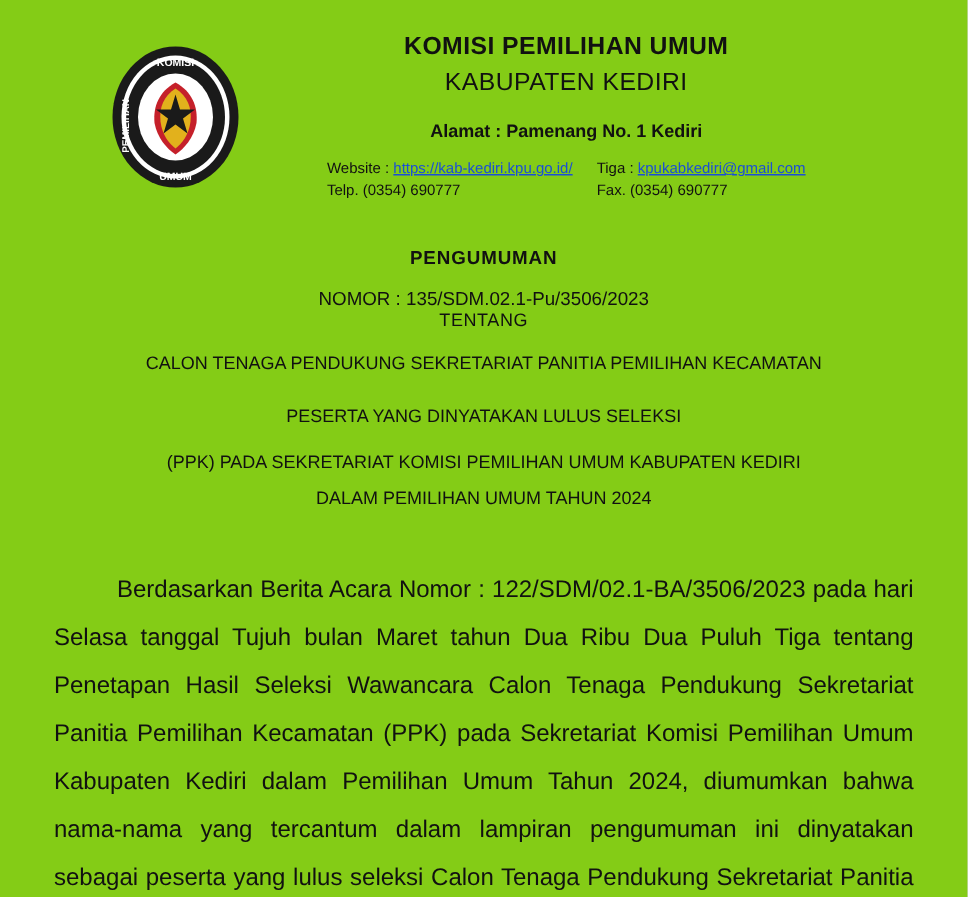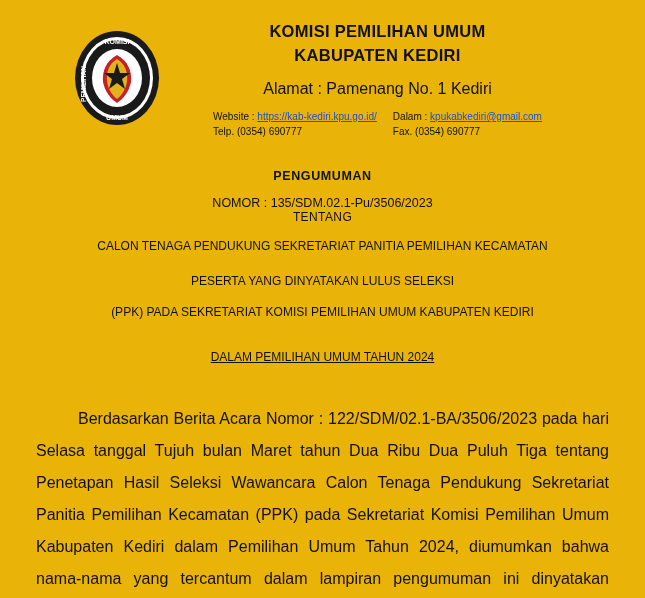--- a/index.html
+++ b/index.html
@@ -7,21 +7,21 @@
     padding: 0;
     background: #d9d9d9;
   }
   body {
     font-family: "Liberation Sans", sans-serif;
   }
   #page {
     position: relative;
     width: 645px;
     height: 598px;
-    background: #eab308;
+    background: #84cc16;
     overflow: hidden;
   }
   .doc {
     padding: 14px 36px 0 36px;
     box-sizing: border-box;
   }
   
   .letterhead {
     position: relative;
     min-height: 118px;
@@ -40,29 +40,30 @@
   }
   .org-line1 {
     font-size: 16.5px;
     font-weight: bold;
     color: #111;
     letter-spacing: .3px;
     line-height: 1.45;
   }
   .org-line2 {
     font-size: 16.5px;
-    font-weight: bold;
+    font-weight: normal;
     color: #111;
     letter-spacing: .3px;
     line-height: 1.45;
   }
   .address {
-    font-size: 16px;
+    font-size: 12px;
     color: #111;
     margin-top: 12px;
+    font-weight: bold;
   }
   .contact-row {
     margin-top: 11px;
     display: flex;
     justify-content: center;
     gap: 16px;
     font-size: 10px;
     color: #111;
   }
   .contact-col {
@@ -145,35 +146,35 @@
         <div class="contact-row">
           <div class="contact-col">
             <div>
               <span class="lbl">Website :</span>
               <span class="link">https://kab-kediri.kpu.go.id/</span>
             </div>
             <div>Telp. (0354) 690777</div>
           </div>
           <div class="contact-col">
             <div>
-              <span class="lbl">Dalam :</span>
+              <span class="lbl">Tiga :</span>
               <span class="link">kpukabkediri@gmail.com</span>
             </div>
             <div>Fax. (0354) 690777</div>
           </div>
         </div>
       </div>
     </div>
 
     <div class="title-block">
       <div class="t-pengumuman">PENGUMUMAN</div>
       <div class="t-nomor">NOMOR : 135/SDM.02.1-Pu/3506/2023</div>
       <div class="t-tentang">TENTANG</div>
       <div class="t-sub" style="margin-top:13px;">CALON TENAGA PENDUKUNG SEKRETARIAT PANITIA PEMILIHAN KECAMATAN</div>
       <div class="t-sub">PESERTA YANG DINYATAKAN LULUS SELEKSI</div>
       <div class="t-sub" style="margin-top:13px;">(PPK) PADA SEKRETARIAT KOMISI PEMILIHAN UMUM KABUPATEN KEDIRI</div>
-      <div class="t-sub" style="margin-top:27px;text-decoration:underline;">DALAM PEMILIHAN UMUM TAHUN 2024</div>
+      <div class="t-sub" style="margin-top:6px;">DALAM PEMILIHAN UMUM TAHUN 2024</div>
     </div>
 
     <p class="body-text">Berdasarkan Berita Acara Nomor : 122/SDM/02.1-BA/3506/2023 pada hari Selasa tanggal Tujuh bulan Maret tahun Dua Ribu Dua Puluh Tiga tentang Penetapan Hasil Seleksi Wawancara Calon Tenaga Pendukung Sekretariat Panitia Pemilihan Kecamatan (PPK) pada Sekretariat Komisi Pemilihan Umum Kabupaten Kediri dalam Pemilihan Umum Tahun 2024, diumumkan bahwa nama-nama yang tercantum dalam lampiran pengumuman ini dinyatakan sebagai peserta yang lulus seleksi Calon Tenaga Pendukung Sekretariat Panitia Pemilihan Kecamatan (PPK) Pada Sekretariat Komisi Pemilihan Umum Kabupaten Kediri Dalam Pemilihan Umum Tahun 2024.</p>
 
   </div>
 </div>
 
 </body></html>

